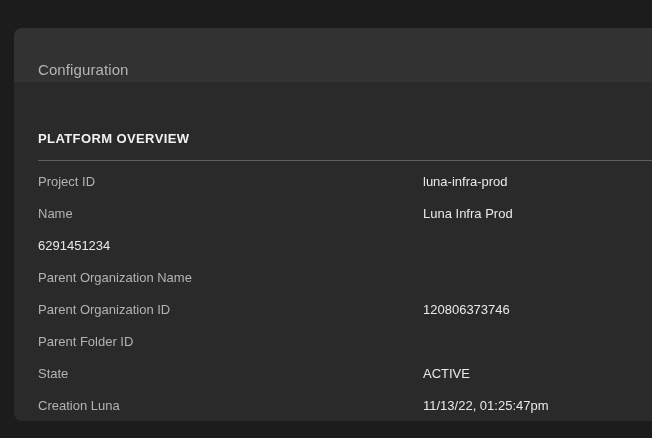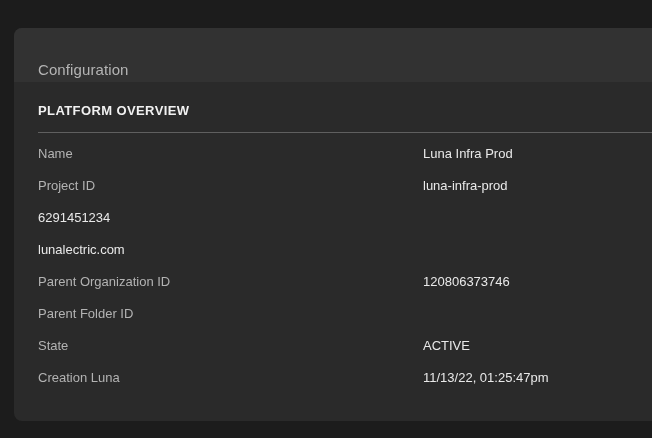--- a/index.html
+++ b/index.html
@@ -48,20 +48,21 @@
   }
   .card-body {
     padding: 22px 24px 0 24px;
   }
   .section-title {
     font-size: 13px;
     line-height: 14px;
     font-weight: bold;
     color: var(--section-title-color);
     letter-spacing: 0.4px;
+    margin-top: 28px;
   }
   .divider {
     height: 1px;
     background: var(--divider-color);
     margin-top: 14px;
     margin-right: -24px; 
   }
   .rows { margin-top: 4px; }
   .row {
     height: 32px;
@@ -86,32 +87,32 @@
 
 <div class="card">
   <div class="card-header">
     <span class="card-title">Configuration</span>
   </div>
   <div class="card-body">
     <div class="section-title">PLATFORM OVERVIEW</div>
     <div class="divider"></div>
     <div class="rows">
       <div class="row">
+        <span class="label">Project ID</span>
+        <span class="value">luna-infra-prod</span>
+      </div>
+      <div class="row">
         <span class="label">Name</span>
         <span class="value">Luna Infra Prod</span>
-      </div>
-      <div class="row">
-        <span class="label">Project ID</span>
-        <span class="value">luna-infra-prod</span>
       </div>
       <div class="row">
         <span class="value">6291451234</span>
       </div>
       <div class="row">
-        <span class="value">lunalectric.com</span>
+        <span class="label">Parent Organization Name</span>
       </div>
       <div class="row">
         <span class="label">Parent Organization ID</span>
         <span class="value">120806373746</span>
       </div>
       <div class="row">
         <span class="label">Parent Folder ID</span>
       </div>
       <div class="row">
         <span class="label">State</span>

